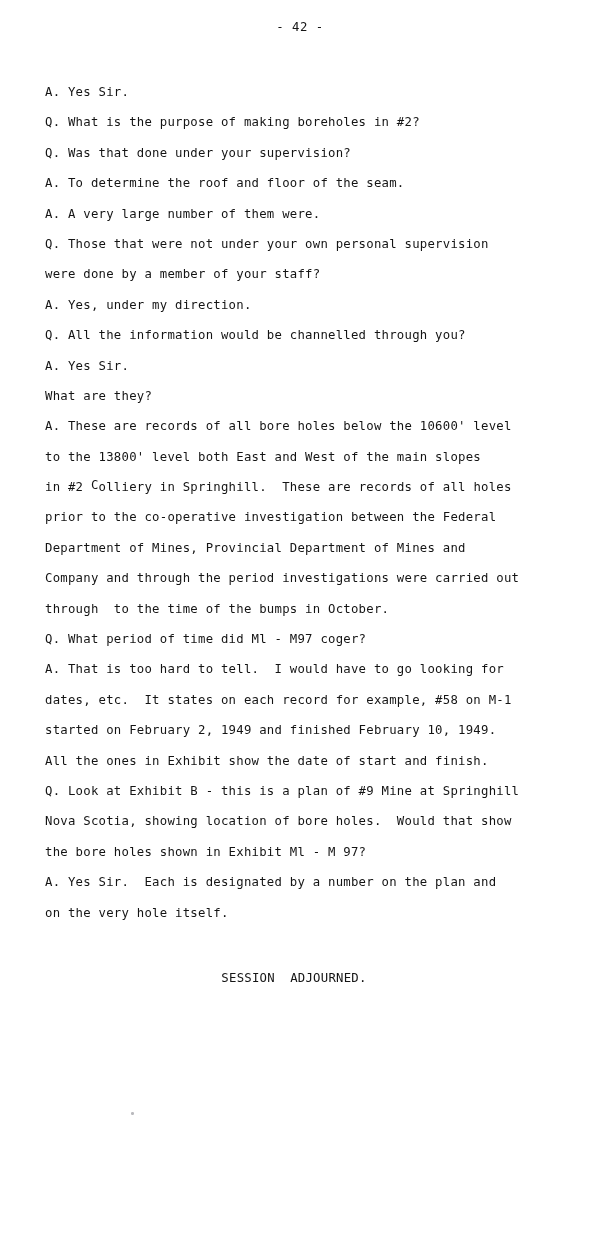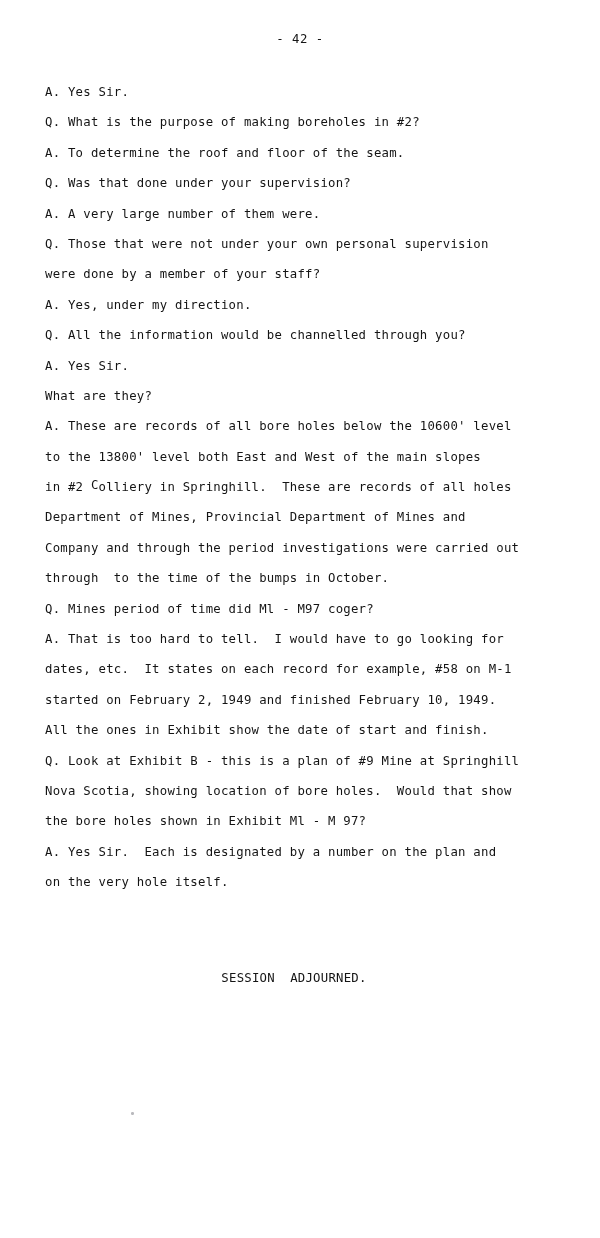--- a/index.html
+++ b/index.html
@@ -22,21 +22,20 @@
   
   .page-header {
     position: absolute;
     top: 20px;
     left: 0;
     width: 600px;
     text-align: center;
     font-size: 12.3px;
     letter-spacing: 0.5px;
     color: #161616;
-    margin-top: 12px;
   }
 
   
   .transcript {
     position: absolute;
     top: 62px;
     left: 45px;
     width: 520px;
     margin-top: 15px;
   }
@@ -83,36 +82,37 @@
 </head>
 <body>
 
 <div class="page">
 
   <div class="page-header">- 42 -</div>
 
   <div class="transcript">
       <div class="line">A. Yes Sir.</div>
       <div class="line">Q. What is the purpose of making boreholes in #2?</div>
+      <div class="line">Q. Was that done under your supervision?</div>
       <div class="line">A. To determine the roof and floor of the seam.</div>
-      <div class="line">Q. Was that done under your supervision?</div>
       <div class="line">A. A very large number of them were.</div>
       <div class="line">Q. Those that were not under your own personal supervision</div>
       <div class="line">were done by a member of your staff?</div>
       <div class="line">A. Yes, under my direction.</div>
       <div class="line">Q. All the information would be channelled through you?</div>
       <div class="line">A. Yes Sir.</div>
       <div class="line">What are they?</div>
       <div class="line">A. These are records of all bore holes below the 10600' level</div>
       <div class="line">to the 13800' level both East and West of the main slopes</div>
       <div class="line">in #2 <span class="raised">C</span>olliery in Springhill.  These are records of all holes</div>
+      <div class="line">prior to the co-operative investigation between the Federal</div>
       <div class="line">Department of Mines, Provincial Department of Mines and</div>
       <div class="line">Company and through the period investigations were carried out</div>
       <div class="line">through  to the time of the bumps in October.</div>
-      <div class="line">Q. Mines period of time did Ml - M97 coger?</div>
+      <div class="line">Q. What period of time did Ml - M97 coger?</div>
       <div class="line">A. That is too hard to tell.  I would have to go looking for</div>
       <div class="line">dates, etc.  It states on each record for example, #58 on M-1</div>
       <div class="line">started on February 2, 1949 and finished February 10, 1949.</div>
       <div class="line">All the ones in Exhibit show the date of start and finish.</div>
       <div class="line">Q. Look at Exhibit B - this is a plan of #9 Mine at Springhill</div>
       <div class="line">Nova Scotia, showing location of bore holes.  Would that show</div>
       <div class="line">the bore holes shown in Exhibit Ml - M 97?</div>
       <div class="line">A. Yes Sir.  Each is designated by a number on the plan and</div>
       <div class="line">on the very hole itself.</div>
     </div>

